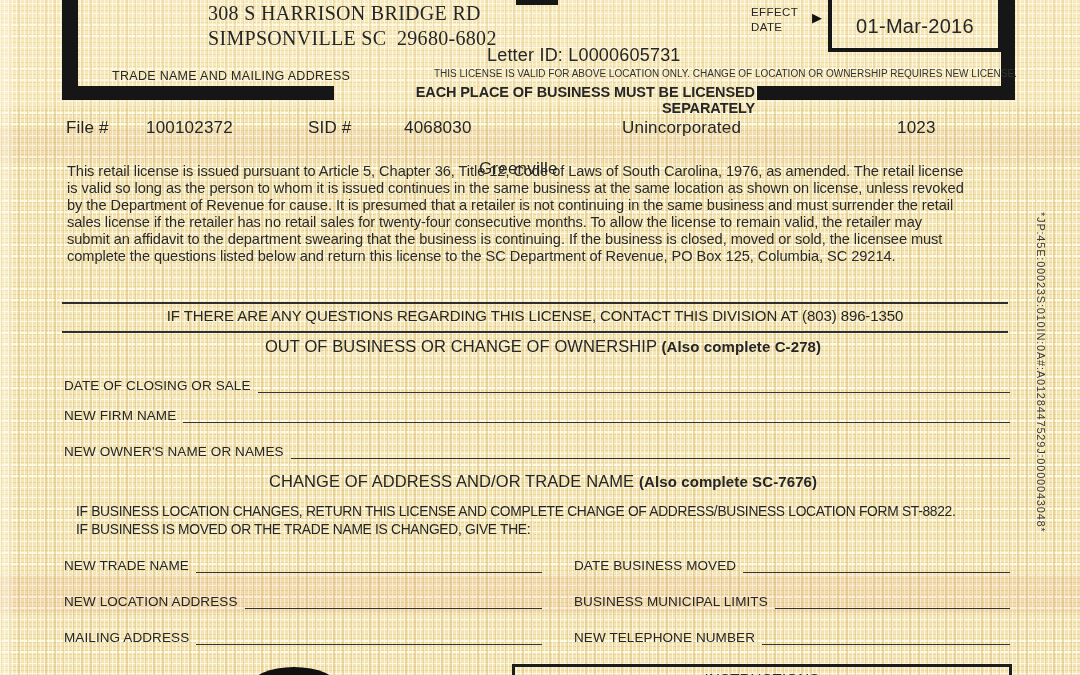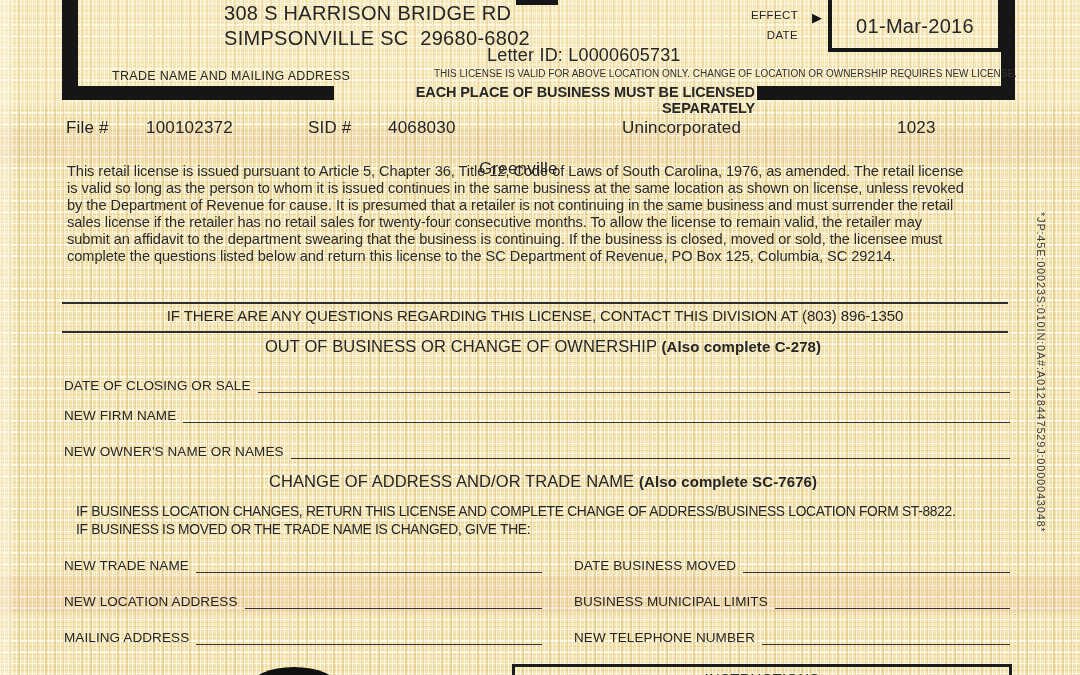--- a/index.html
+++ b/index.html
@@ -14,25 +14,25 @@
       repeating-linear-gradient(90deg, rgba(223,197,132,0.55) 0 2px, transparent 2px 9px),
       repeating-linear-gradient(0deg, rgba(255,251,233,0.9) 0 2px, transparent 2px 11px);
   }
   .abs{position:absolute;}
   .band{position:absolute;left:0;width:1080px;pointer-events:none;}
   .band-top{top:0;height:108px;background:rgba(255,248,220,0.25);}
   .band-mid{top:128px;height:34px;background:rgba(214,130,96,0.07);}
   .band-pink{top:575px;height:38px;background:rgba(214,130,96,0.10);}
   .edge-left{position:absolute;left:0;top:0;width:12px;height:675px;background:rgba(255,252,238,0.35);}
   .bar{position:absolute;background:#161616;}
-  .addr{left:224px;top:1px;font-size:20px;line-height:25px;letter-spacing:0.3px;white-space:pre;}
+  .addr{left:208px;top:1px;font-size:20px;line-height:25px;letter-spacing:0.3px;white-space:pre;font-family:Liberation Serif, serif;}
   .trade-label{left:112px;top:69px;font-size:12.5px;letter-spacing:0.3px;}
   .letter-id{left:487px;top:45px;font-size:18px;letter-spacing:0.2px;}
   .valid-notice{left:434px;top:68px;font-size:10px;white-space:nowrap;color:#333;}
-  .effect-label{left:751px;top:5px;font-size:11.5px;line-height:20px;letter-spacing:0.4px;white-space:pre-line;text-align:right;}
+  .effect-label{left:751px;top:5px;font-size:11.5px;line-height:15px;letter-spacing:0.4px;white-space:pre-line;}
   .effect-arrow{left:812px;top:10px;font-size:13px;color:#111;}
   .date-box{left:828px;top:-8px;width:174px;height:60px;border:4px solid #161616;
     display:flex;align-items:center;justify-content:center;padding-top:8px;box-sizing:border-box;}
   .date-box span{font-size:20px;letter-spacing:0.3px;}
   .each-place{left:335px;top:84px;width:420px;text-align:right;font-size:14.5px;font-weight:600;letter-spacing:-0.1px;}
   .file-row span{position:absolute;top:118px;font-size:17px;letter-spacing:0.2px;}
   .para{left:67px;top:163px;width:897px;font-size:14.6px;line-height:16.9px;letter-spacing:-0.05px;color:#2a2a2a;}
   .rule{position:absolute;left:62px;width:946px;height:2px;background:#2e2e2e;}
   .center-line{left:62px;width:946px;text-align:center;}
   .questions{top:307px;font-size:15px;letter-spacing:-0.1px;}
@@ -79,21 +79,21 @@
   <div class="abs effect-arrow">▶</div>
   <div class="abs date-box">
       <span>01-Mar-2016</span>
     </div>
   <div class="abs each-place">EACH PLACE OF BUSINESS MUST BE LICENSED SEPARATELY</div>
 
   <div class="file-row">
     <span style="left:66px;">File #</span>
     <span style="left:122px;padding-left:24px;">100102372</span>
     <span style="left:308px;">SID #</span>
-    <span style="left:388px;">4068030</span>
+    <span style="left:364px;padding-left:40px;">4068030</span>
     <span style="left:479px;margin-top:41px;">Greenville</span>
     <span style="left:622px;">Unincorporated</span>
     <span style="left:897px;">1023</span>
   </div>
 
   <div class="abs para">This retail license is issued pursuant to Article 5, Chapter 36, Title 12, Code of Laws of South Carolina, 1976, as amended. The retail license is valid so long as the person to whom it is issued continues in the same business at the same location as shown on license, unless revoked by the Department of Revenue for cause. It is presumed that a retailer is not continuing in the same business and must surrender the retail sales license if the retailer has no retail sales for twenty-four consecutive months. To allow the license to remain valid, the retailer may submit an affidavit to the department swearing that the business is continuing. If the business is closed, moved or sold, the licensee must complete the questions listed below and return this license to the SC Department of Revenue, PO Box 125, Columbia, SC 29214.</div>
 
   <div class="rule" style="top:302px;"></div>
   <div class="abs center-line questions">IF THERE ARE ANY QUESTIONS REGARDING THIS LICENSE, CONTACT THIS DIVISION AT (803) 896-1350</div>
   <div class="rule" style="top:331px;"></div>

